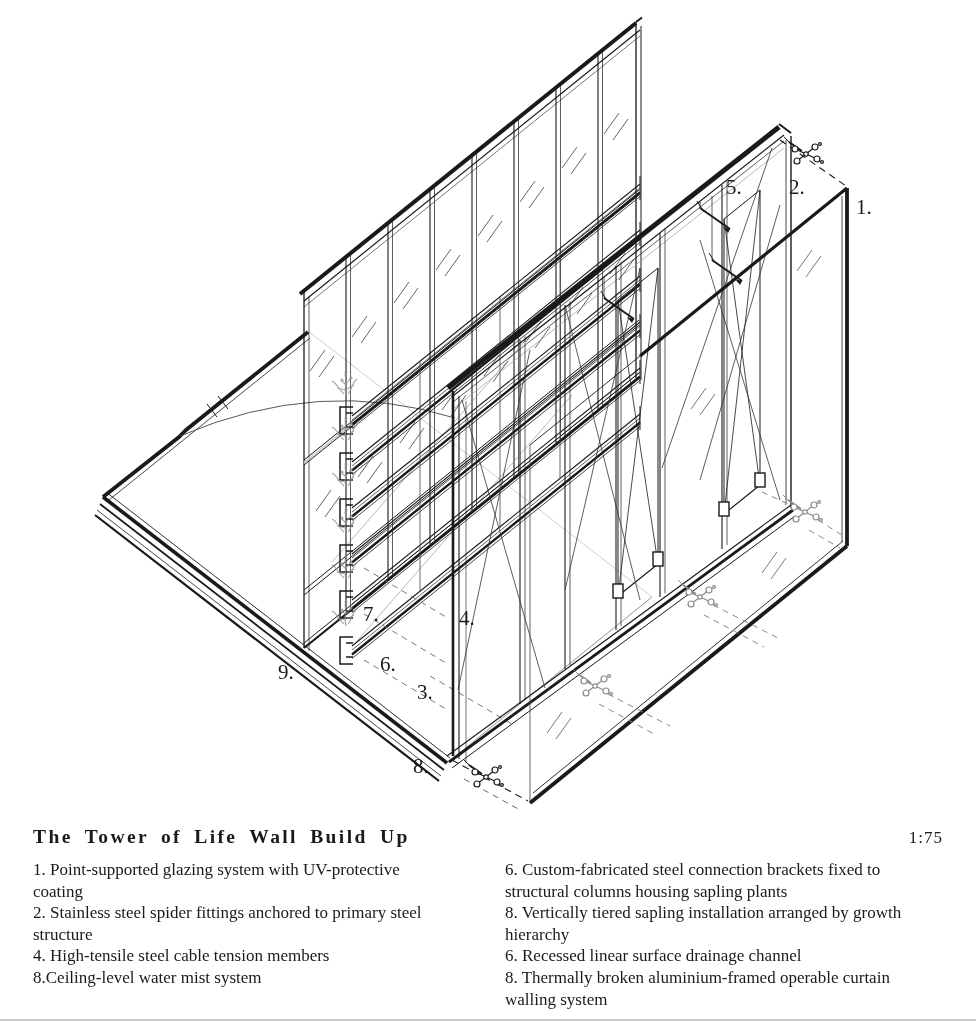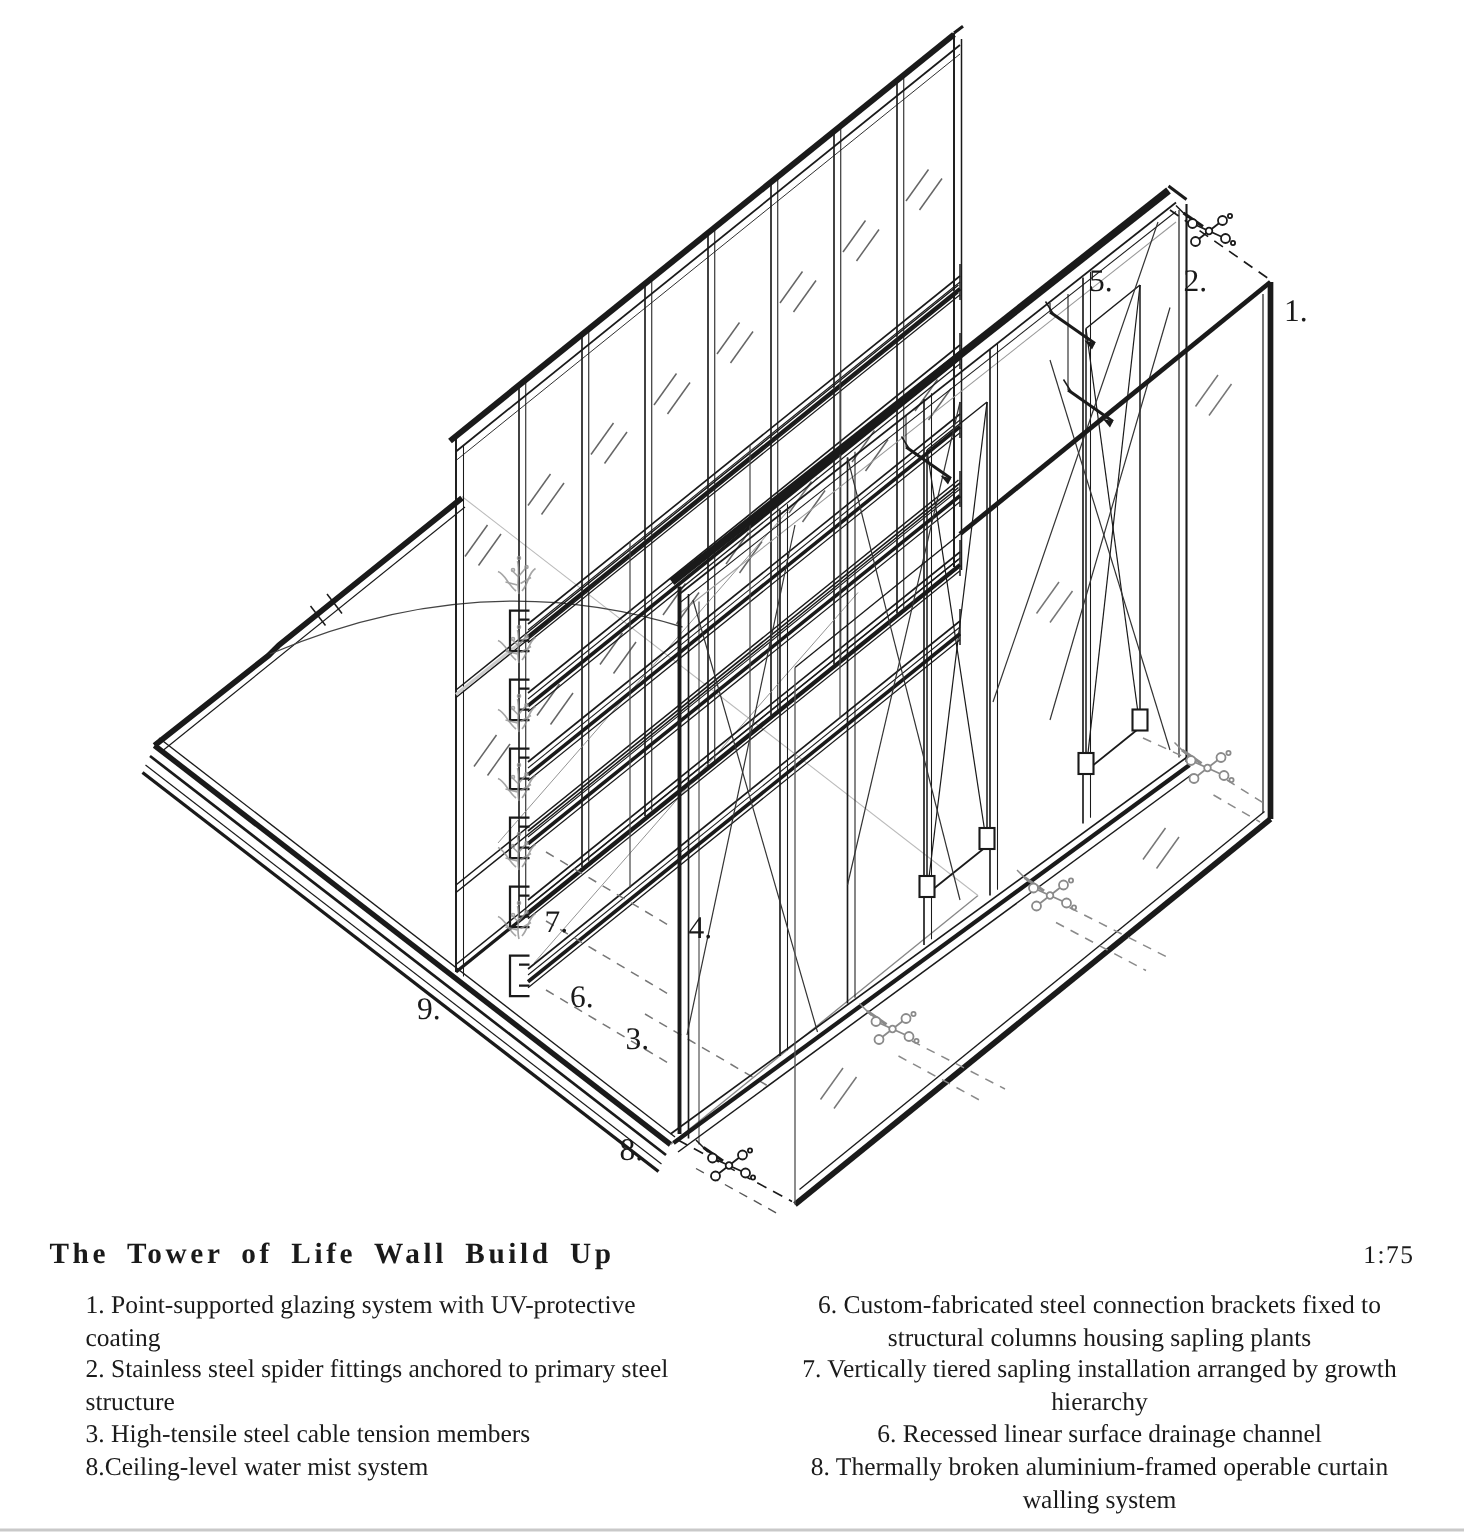--- a/index.html
+++ b/index.html
@@ -3,22 +3,22 @@
 <meta charset="utf-8">
 <style>
   html,body{margin:0;padding:0;background:#ffffff;}
   .page{position:relative;width:976px;height:1024px;background:#ffffff;overflow:hidden;
         font-family:"Liberation Serif", serif;color:#1a1a1a;}
   .drawing-svg{position:absolute;left:0;top:0;}
   .title-row{position:absolute;left:33px;top:826px;width:910px;display:flex;justify-content:space-between;align-items:baseline;}
   .dwg-title{font-size:19.5px;font-weight:bold;letter-spacing:2.4px;word-spacing:5px;text-align:right;}
   .dwg-scale{font-size:17px;letter-spacing:1px;}
   .legend{position:absolute;top:859px;font-size:17px;line-height:21.6px;}
-  .legend.left{left:33px;width:466px;margin-left:24px;}
-  .legend.right{left:505px;width:456px;text-align:center;}
+  .legend.left{left:33px;width:466px;}
+  .legend.right{left:505px;width:456px;}
   .legend-item{white-space:pre-line;}
   .bottom-rule{position:absolute;left:0;top:1019px;width:976px;height:2px;background:#c9c9c9;}
 </style>
 </head>
 <body>
 
 <div class="page">
 
 <svg class="drawing-svg" width="976" height="1024" viewBox="0 0 976 1024" stroke="#1a1a1a" fill="none" stroke-linecap="butt">
 
@@ -289,28 +289,28 @@
   <div class="title-row">
     <span class="dwg-title">The Tower of Life Wall Build Up</span>
     <span class="dwg-scale">1:75</span>
   </div>
 
   <div class="legend left">
     <div class="legend-item">1. Point-supported glazing system with UV-protective
 coating</div>
     <div class="legend-item">2. Stainless steel spider fittings anchored to primary steel
 structure</div>
-    <div class="legend-item">3. High-tensile steel cable tension members</div>
+    <div class="legend-item">4. High-tensile steel cable tension members</div>
     <div class="legend-item">8.Ceiling-level water mist system</div>
   </div>
 
   <div class="legend right">
     <div class="legend-item">6. Custom-fabricated steel connection brackets fixed to
 structural columns housing sapling plants</div>
-    <div class="legend-item">7. Vertically tiered sapling installation arranged by growth
+    <div class="legend-item">8. Vertically tiered sapling installation arranged by growth
 hierarchy</div>
     <div class="legend-item">6. Recessed linear surface drainage channel</div>
     <div class="legend-item">8. Thermally broken aluminium-framed operable curtain
 walling system</div>
   </div>
 
   <div class="bottom-rule"></div>
 </div>
 
 </body></html>

